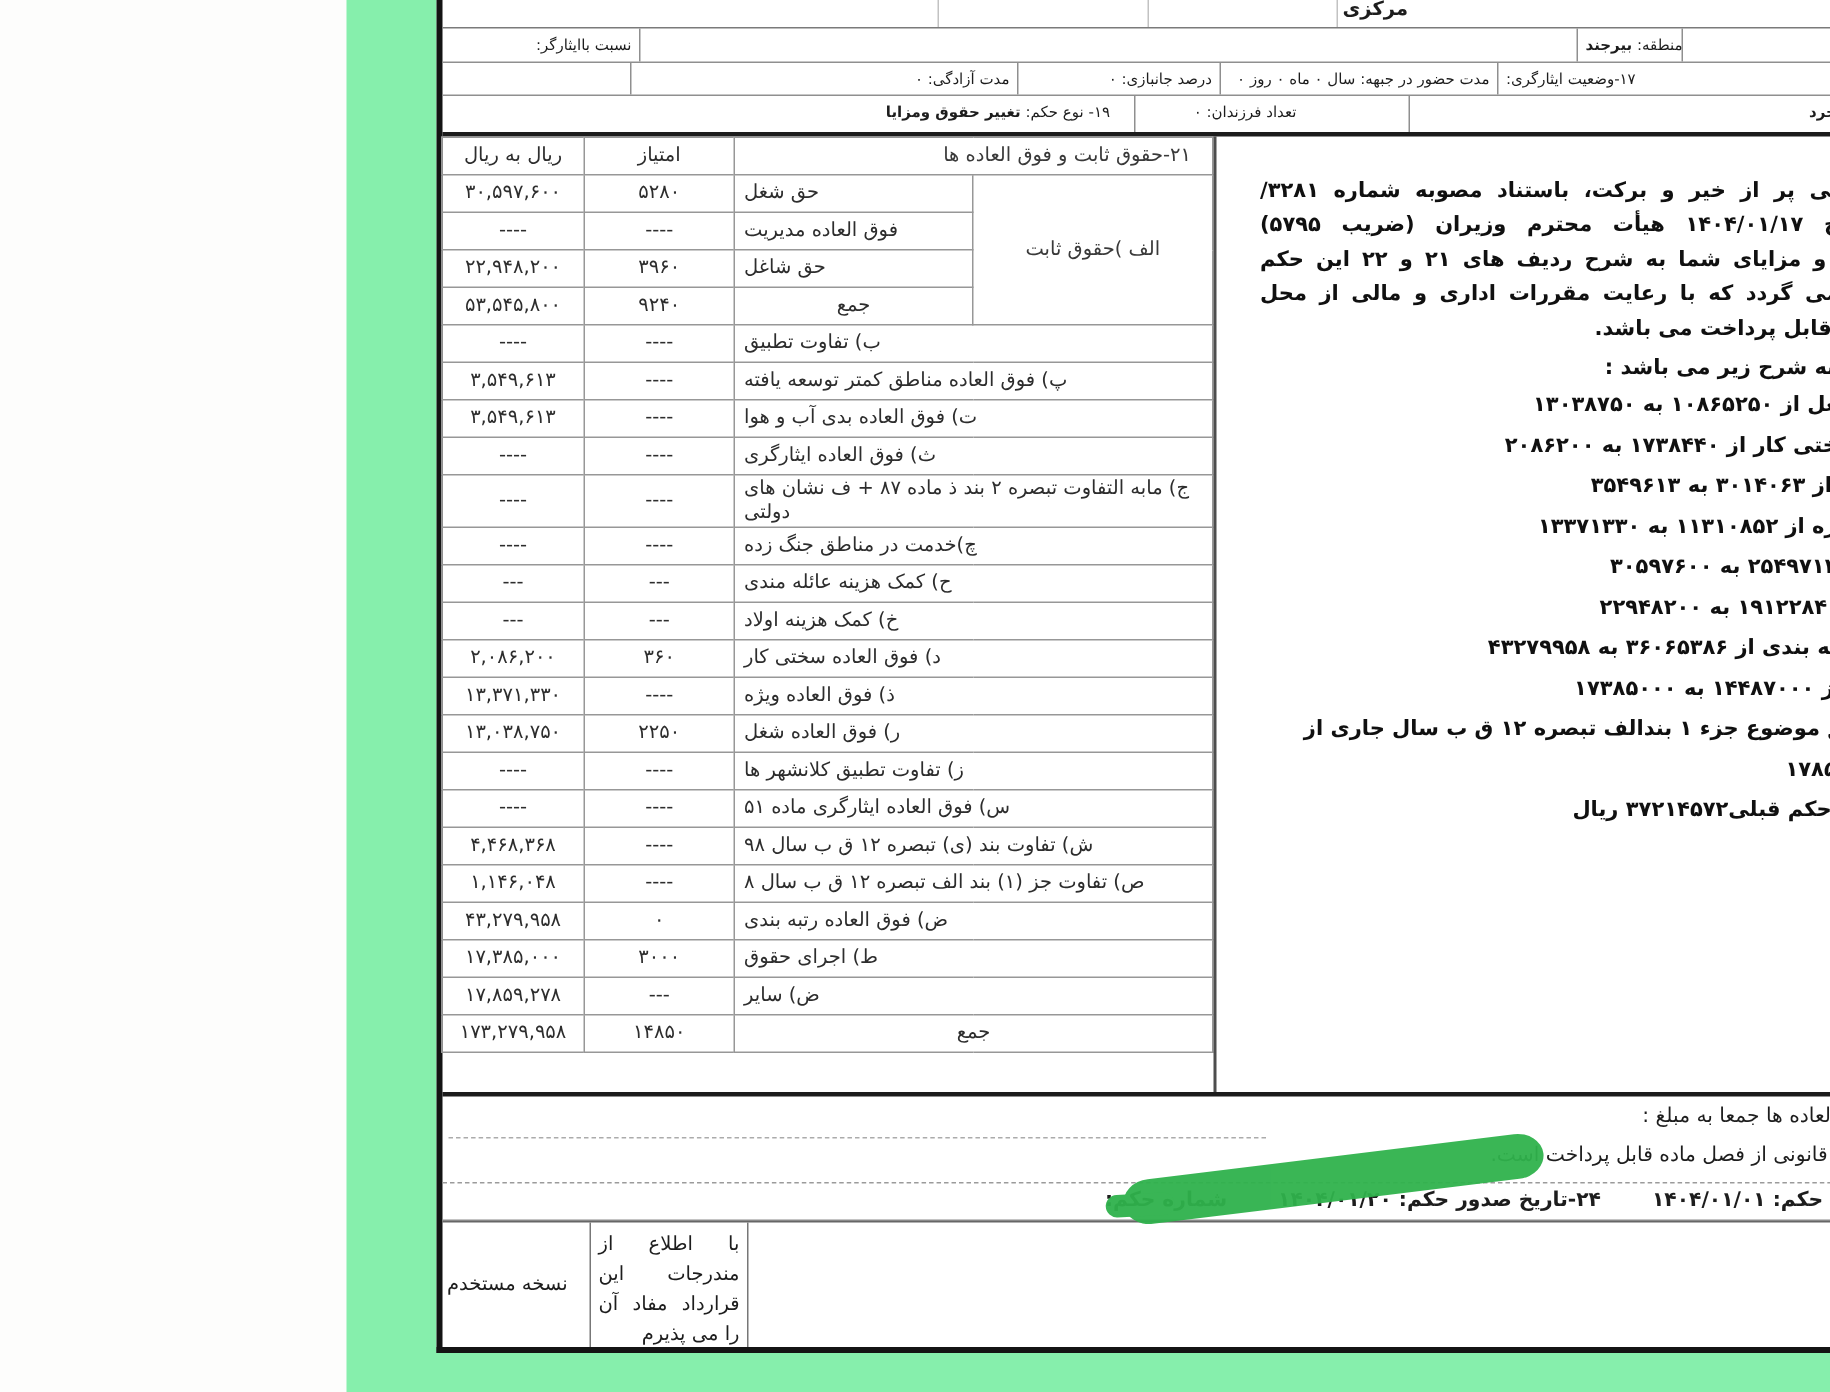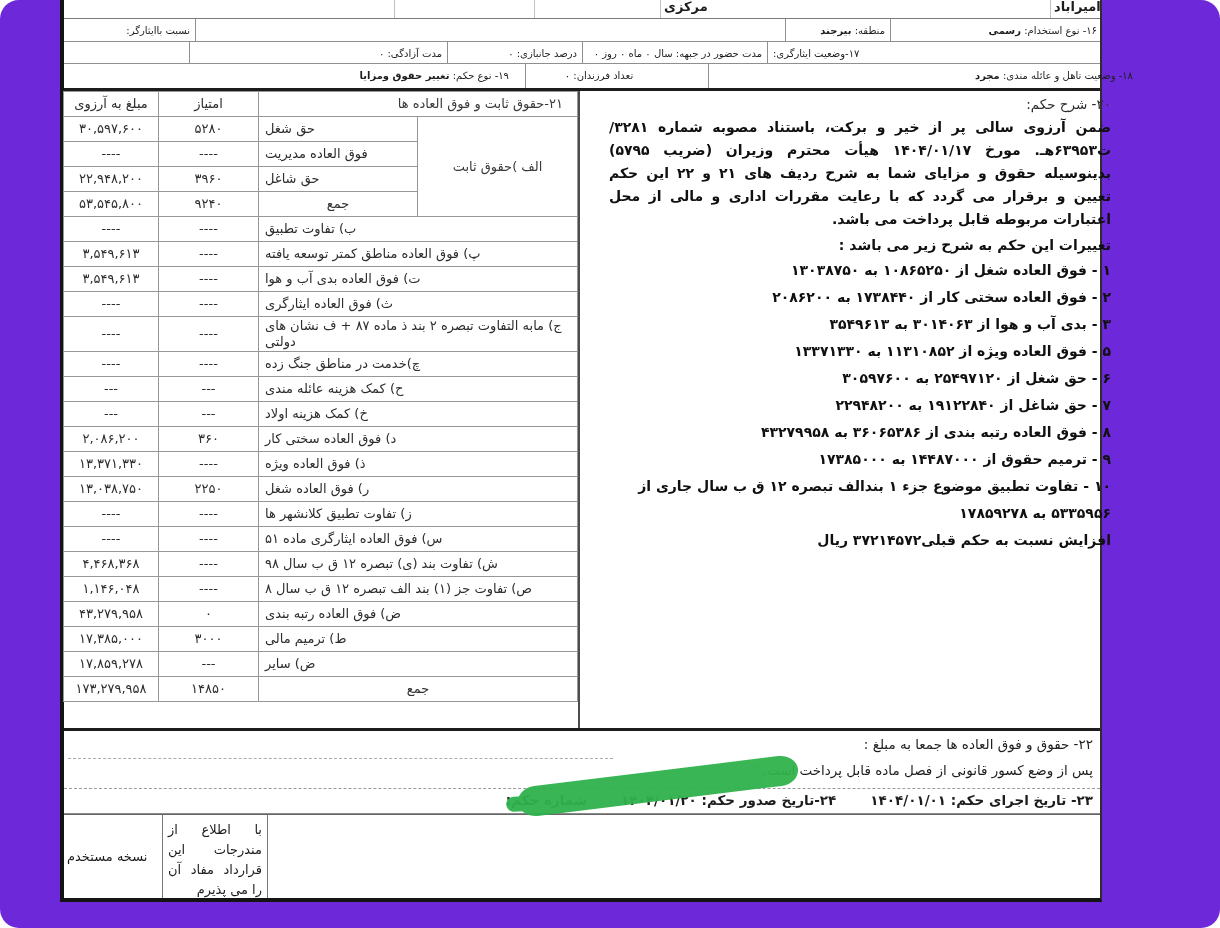--- a/index.html
+++ b/index.html
@@ -1,17 +1,17 @@
 <!DOCTYPE html>
 <html lang="fa" dir="rtl"><head>
 <meta charset="utf-8">
 <style>
   * { box-sizing: border-box; margin: 0; padding: 0; }
   html,body { width:1220px; height:928px; background:#fdfdfc; font-family:"DejaVu Sans", sans-serif; color:#1d1d1d; }
-  .canvas { position:relative; width:1220px; height:928px; overflow:hidden; background:#6d28d9;border-radius:19px; }
+  .canvas { position:relative; width:989px; height:928px; overflow:hidden; background:#86efac; }
   .page { position:absolute; left:60px; top:0; width:1042px; height:902px; background:#fff;
           border-left:4px solid #141414; border-right:2px solid #2e2e2e; border-bottom:4px solid #141414; direction:rtl; }
   .abs { position:absolute; }
   .hrow { position:absolute; left:0; right:0; }
   .cell { position:absolute; top:0; bottom:0; font-size:10px; line-height:21px; padding:1px 5px; white-space:nowrap; overflow:hidden; }
   .cell.bl { border-left:1px solid #8f8f8f; }
   .val { font-weight:bold; }
   .r0   { top:0; height:19px; border-bottom:1px solid #7a7a7a; }
   .r16  { top:19px; height:23px; border-bottom:1px solid #8f8f8f; }
   .r17  { top:42px; height:22px; border-bottom:1px solid #8f8f8f; }
@@ -60,21 +60,21 @@
       <span class="tick" style="left:986px"></span>
       <span class="abs val" style="left:600px; top:-1px; font-size:13px">مرکزی</span>
       <span class="abs val" style="left:990px; top:-1px; font-size:13px">امیرآباد</span>
     </div>
 
     <div class="hrow r16">
       <div class="cell bl" style="left:826px; width:212px; text-align:right">
         <span>۱۶- نوع استخدام:</span>
         <span class="val">رسمی</span>
       </div>
-      <div class="cell bl" style="left:721px; width:105px; text-align:right">
+      <div class="cell bl" style="left:756px; width:105px; text-align:left">
         <span>منطقه:</span>
         <span class="val">بیرجند</span>
       </div>
       <div class="cell bl" style="left:131px; width:590px"></div>
       <div class="cell" style="left:0; width:131px; text-align:right">
         <span>نسبت باایثارگر:</span>
       </div>
     </div>
 
     <div class="hrow r17">
@@ -103,21 +103,21 @@
           <colgroup>
               <col style="width:160px">
               <col style="width:159px">
               <col style="width:100px">
               <col style="width:95px">
             </colgroup>
           <tbody id="salary-rows">
               <tr>
                 <td class="hd" colspan="2">۲۱-حقوق ثابت و فوق العاده ها</td>
                 <td class="c">امتیاز</td>
-                <td class="c">مبلغ به آرزوی</td>
+                <td class="c">ریال به ریال</td>
               </tr>
               <tr>
                 <td class="group" rowspan="4">الف )حقوق ثابت</td>
                 <td class="n">حق شغل</td>
                 <td class="c">۵۲۸۰</td>
                 <td class="c">۳۰,۵۹۷,۶۰۰</td>
               </tr>
               <tr>
                 <td class="n">فوق العاده مدیریت</td>
                 <td class="c">----</td>
@@ -207,21 +207,21 @@
                 <td class="n" colspan="2" style="white-space:normal">ص) تفاوت جز (۱) بند الف تبصره ۱۲ ق ب سال ۸</td>
                 <td class="c">----</td>
                 <td class="c">۱,۱۴۶,۰۴۸</td>
               </tr>
               <tr>
                 <td class="n" colspan="2" style="white-space:normal">ض) فوق العاده رتبه بندی</td>
                 <td class="c">۰</td>
                 <td class="c">۴۳,۲۷۹,۹۵۸</td>
               </tr>
               <tr>
-                <td class="n" colspan="2" style="white-space:normal">ط) ترمیم مالی</td>
+                <td class="n" colspan="2" style="white-space:normal">ط) اجرای حقوق</td>
                 <td class="c">۳۰۰۰</td>
                 <td class="c">۱۷,۳۸۵,۰۰۰</td>
               </tr>
               <tr>
                 <td class="n" colspan="2" style="white-space:normal">ض) سایر</td>
                 <td class="c">---</td>
                 <td class="c">۱۷,۸۵۹,۲۷۸</td>
               </tr>
               <tr>
                 <td class="sum" colspan="2">جمع</td>

